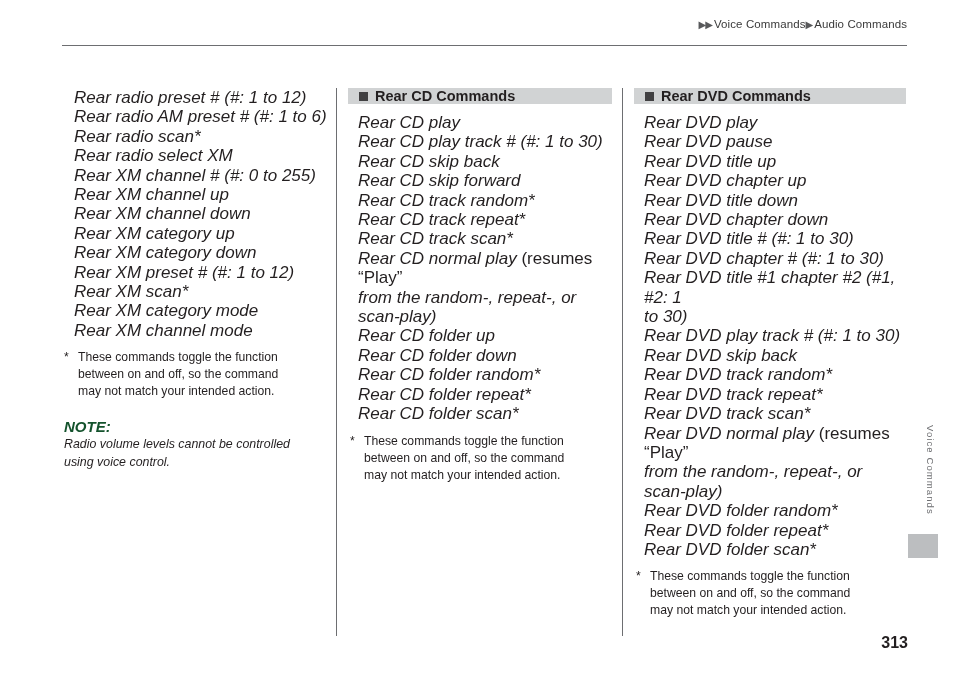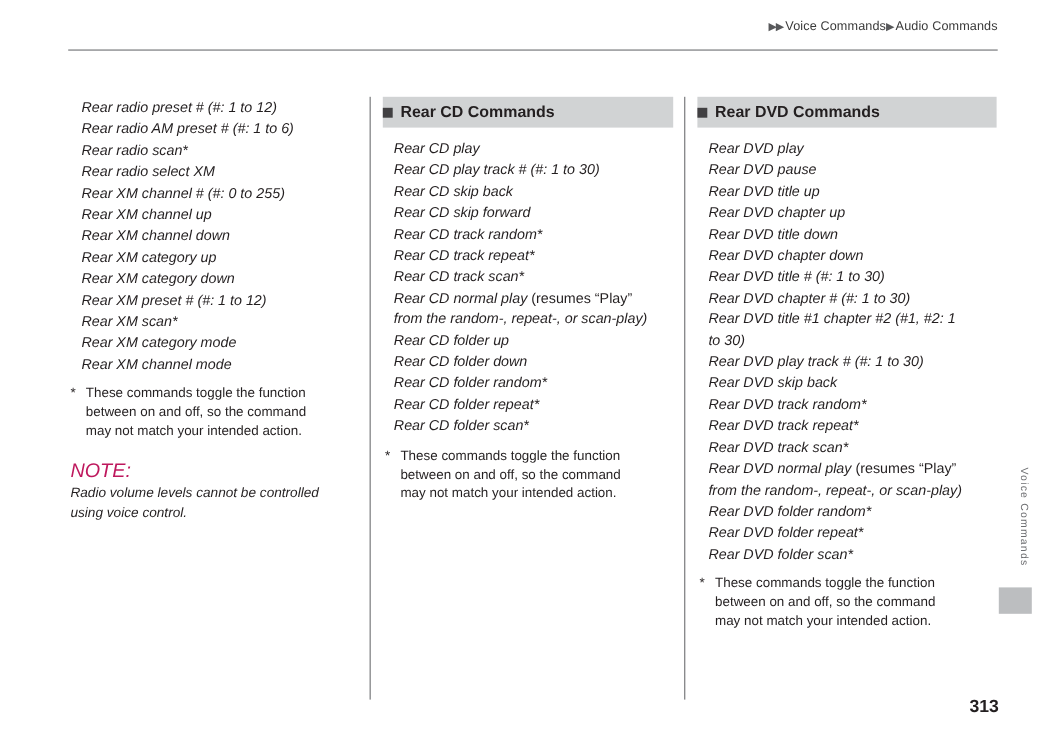--- a/index.html
+++ b/index.html
@@ -95,24 +95,24 @@
     width: 1px;
     height: 548px;
     background: #6d6e71;
   }
   .div-1 { left: 336px; }
   .div-2 { left: 622px; }
 
   
   .sec-head {
     background: #d1d3d4;
-    height: 28px;
+    height: 16px;
     display: flex;
     align-items: center;
-    padding-left: 0;
+    padding-left: 11px;
     margin-bottom: 9px;
   }
   .sec-head .sq {
     width: 9px;
     height: 9px;
     background: #414042;
     display: inline-block;
     margin-right: 7px;
   }
   .sec-head .txt {
@@ -122,21 +122,21 @@
   }
 
   
   .cmd-list {
     list-style: none;
     margin: 0;
     padding: 0;
   }
   .cmd-list li {
     font-style: italic;
-    font-size: 13px;
+    font-size: 17px;
     line-height: 19.4px;
     color: #231f20;
     padding-left: 12px;
   }
   .col-1 .cmd-list li { padding-left: 12px; }
   .col-2 .cmd-list li,
   .col-3 .cmd-list li { padding-left: 10px; }
 
   .cmd-list li .plain {
     font-style: normal;
@@ -158,24 +158,24 @@
     width: 14px;
     flex: 0 0 14px;
   }
   .footnote .ftext { flex: 1; }
 
   .note-block {
     margin-top: 18px;
     padding-left: 2px;
   }
   .note-title {
-    font-size: 18px;
-    font-weight: normal;
+    font-size: 15px;
+    font-weight: bold;
     font-style: italic;
-    color: #be185d;
+    color: #14532d;
     margin-bottom: 1px;
   }
   .note-body {
     font-size: 12.4px;
     font-style: italic;
     line-height: 17.5px;
     color: #231f20;
   }
 </style>
 </head>

